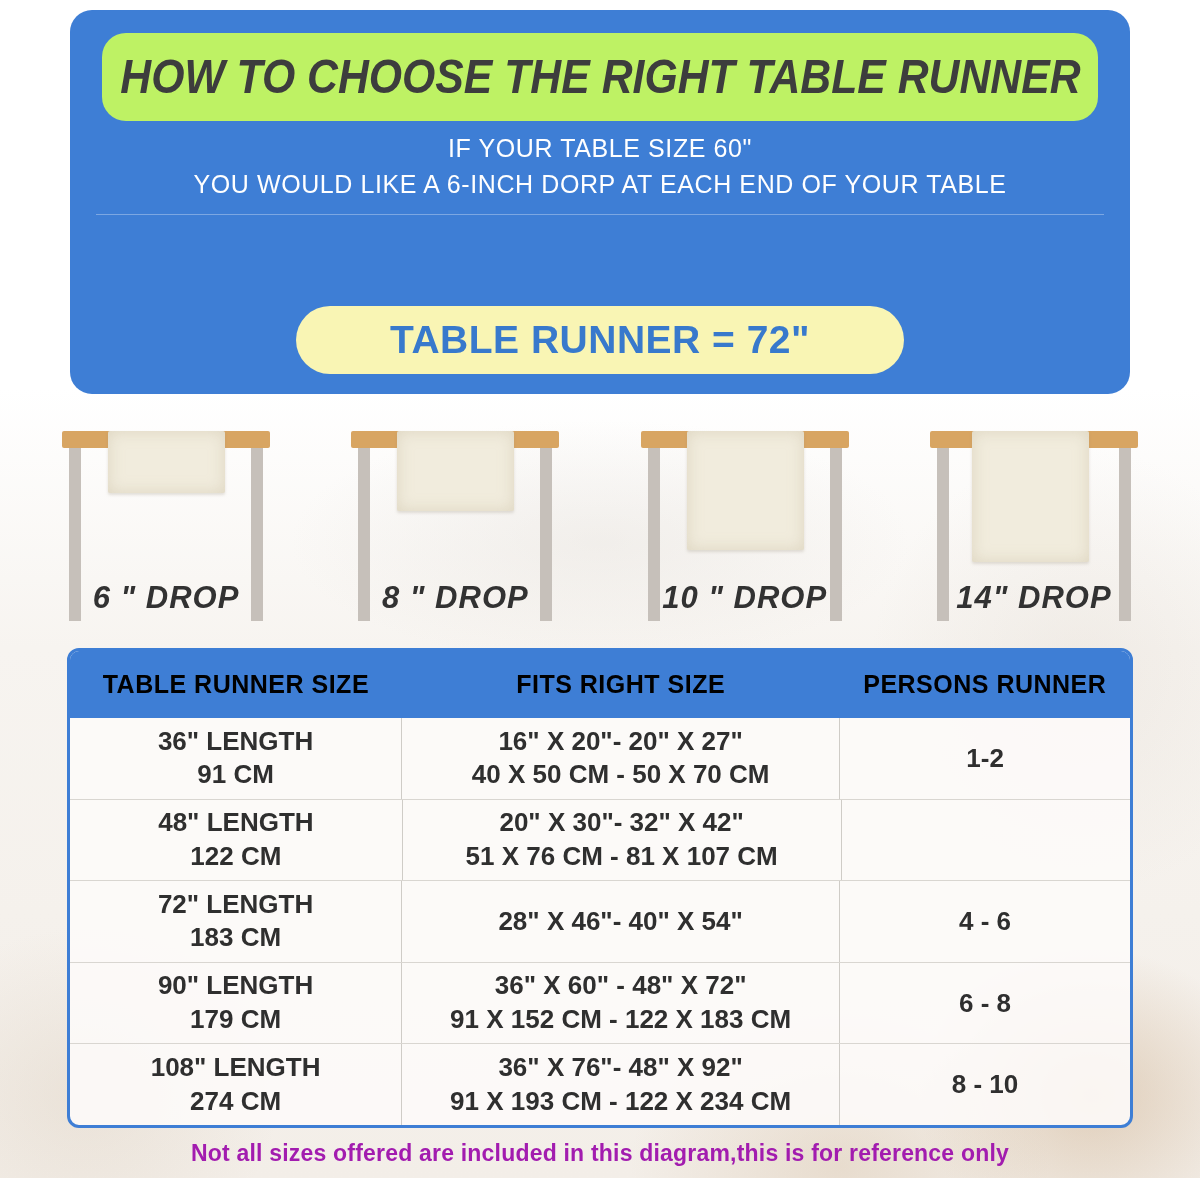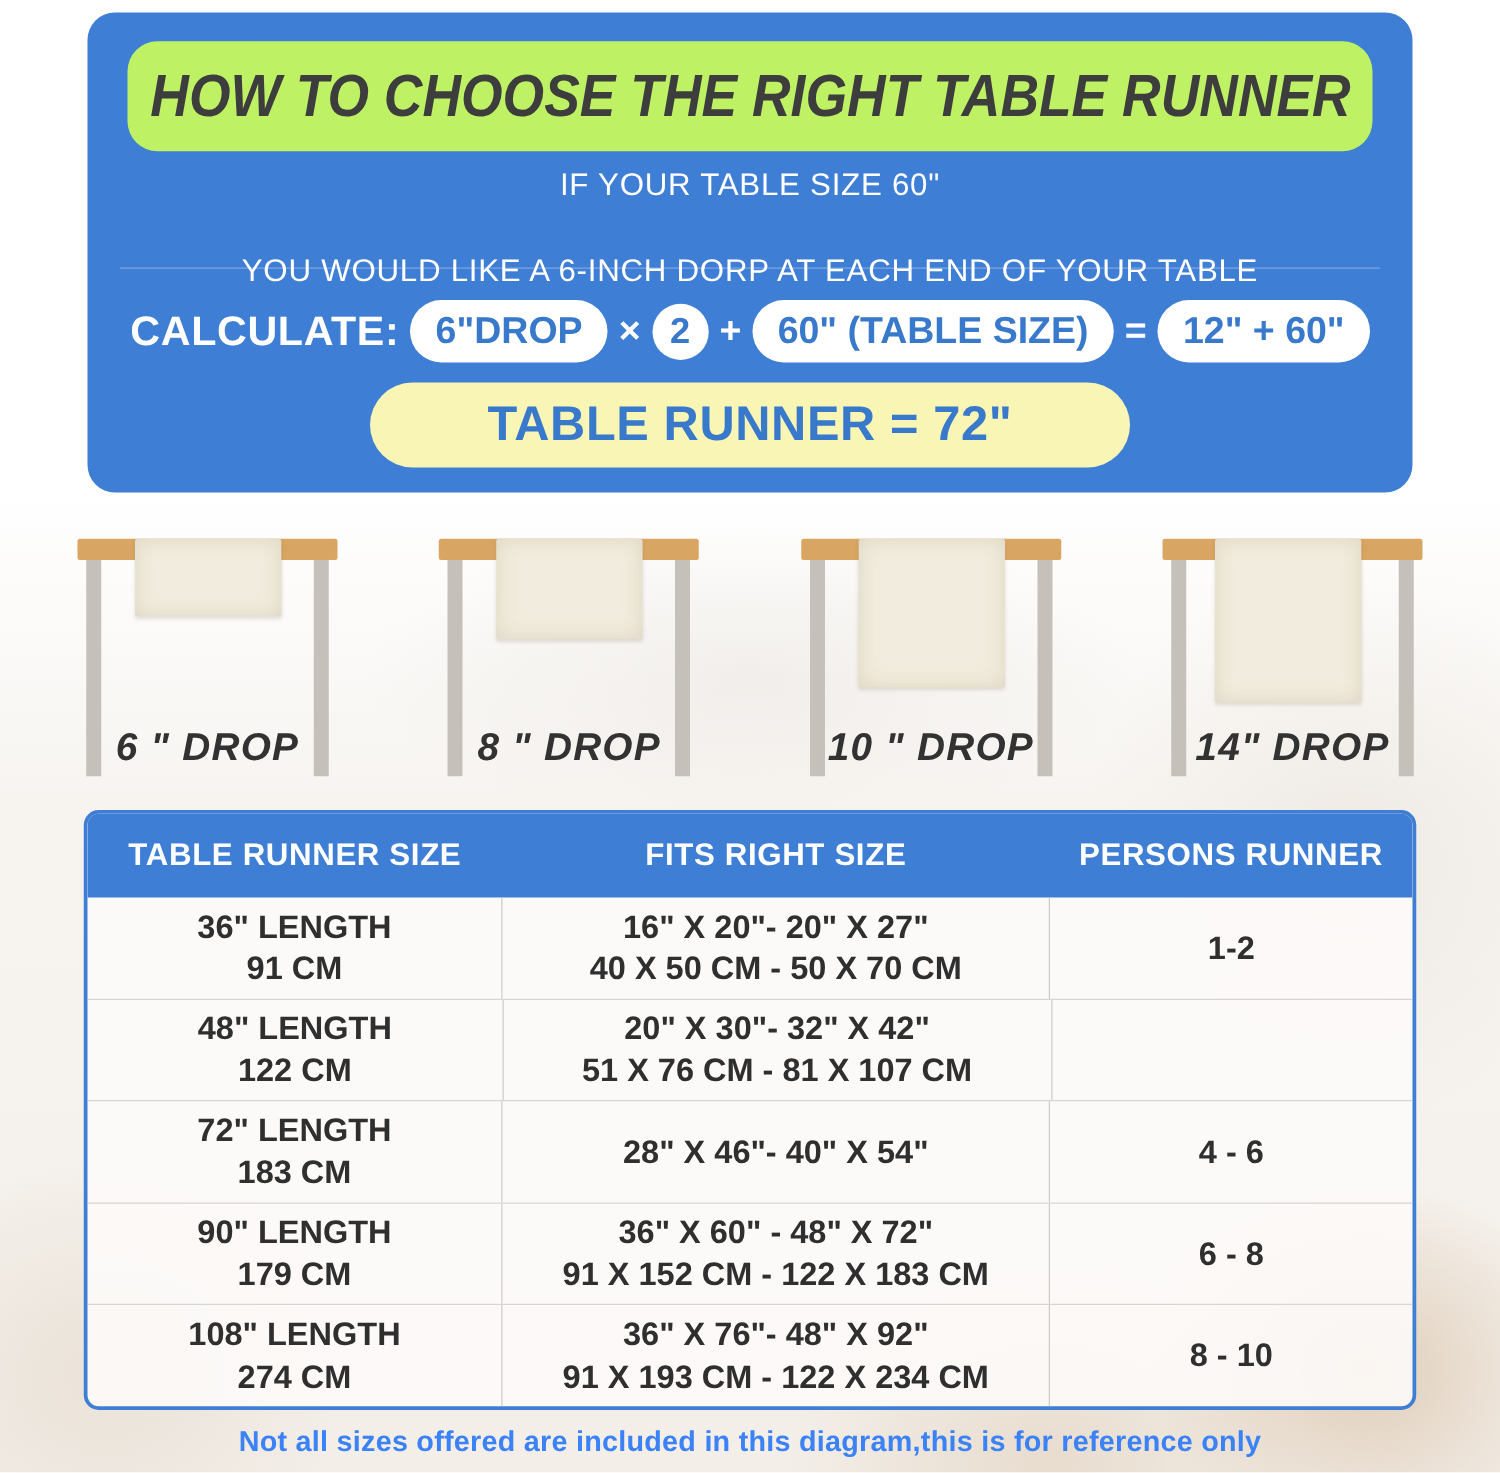--- a/index.html
+++ b/index.html
@@ -33,21 +33,21 @@
     background:#bef264; border-radius:24px;
     display:flex; align-items:center; justify-content:center;
   }
   .title {
     font-size:45px; font-weight:bold; font-style:italic; color:#3d3d3d;
     white-space:nowrap; transform:scaleX(.95) scaleY(1.06); letter-spacing:0;
   }
   .sub { position:absolute; left:0; width:100%; text-align:center; color:#ffffff;
          font-size:25px; letter-spacing:.6px; }
   .sub1 { top:124px; }
-  .sub2 { top:160px;margin-top:33px; }
+  .sub2 { top:160px; }
   .hero-divider { position:absolute; left:26px; right:26px; top:204px;
                   border-top:1px solid rgba(255,255,255,.32); }
   .calc {
     position:absolute; top:230px; left:0; width:100%;
     display:flex; align-items:center; justify-content:center; gap:9px;
     white-space:nowrap;
   }
   .calc-label { color:#ffffff; font-weight:bold; font-size:33px; letter-spacing:.5px; }
   .pill {
     background:#ffffff; color:#3879cc; font-weight:bold; font-size:30px;
@@ -94,66 +94,57 @@
 
   
   .size-table {
     position:absolute; left:67px; top:648px; width:1066px; height:480px;
     border:3px solid #3e7ed5; border-radius:12px; overflow:hidden;
     background:rgba(253,251,249,.88); box-sizing:border-box;
     display:flex; flex-direction:column;
   }
   .thead {
     display:flex; height:67px; flex:0 0 67px; background:#3e7ed5;
-    color:#ffffff; font-weight:bold; font-size:25px; letter-spacing:.5px;
+    color:#000000; font-weight:bold; font-size:25px; letter-spacing:.5px;
     align-items:center;
+    justify-content:space-between;
   }
   .col1 { width:31.3%; text-align:center; }
   .col2 { width:41.3%; text-align:center; }
   .col3 { width:27.4%; text-align:center; }
   .tbody { flex:1; display:flex; flex-direction:column; }
   .trow {
     flex:1; display:flex; align-items:stretch;
     color:#2f2f2f; font-weight:bold;
   }
   .trow + .trow { border-top:1px solid #d9d6d1; }
   .cell { display:flex; flex-direction:column; justify-content:center; }
   .trow .col2 { border-left:1px solid #cfccc7; border-right:1px solid #cfccc7; }
   .cline { font-size:26px; line-height:1.3; }
   .persons { font-size:26px; }
 
   .footnote {
     position:absolute; top:1140px; left:0; width:100%; text-align:center;
-    font-weight:bold; font-size:23px; color:#3b82f6; letter-spacing:.2px;
+    font-weight:bold; font-size:23px; color:#a21caf; letter-spacing:.2px;
   }
 </style>
 </head>
 <body>
 
 <div class="page">
   <div class="bg-photo"></div>
 
   <div class="hero">
     <div class="title-box">
       <div class="title">HOW TO CHOOSE THE RIGHT TABLE RUNNER</div>
     </div>
     <div class="sub sub1">IF YOUR TABLE SIZE 60"</div>
     <div class="sub sub2">YOU WOULD LIKE A 6-INCH DORP AT EACH END OF YOUR TABLE</div>
     <div class="hero-divider"></div>
 
-    <div class="calc">
-      <span class="calc-label">CALCULATE:</span>
-      <span class="pill">6"DROP</span>
-      <span class="op">×</span>
-      <span class="badge">2</span>
-      <span class="op">+</span>
-      <span class="pill">60" (TABLE SIZE)</span>
-      <span class="op">=</span>
-      <span class="pill">12" + 60"</span>
-    </div>
 
     <div class="result">TABLE RUNNER = 72"</div>
   </div>
 
   <div class="figs">
     <div class="fig d6">
       <div class="leg l"></div>
       <div class="leg r"></div>
       <div class="ftop"></div>
       <div class="runner"></div>

